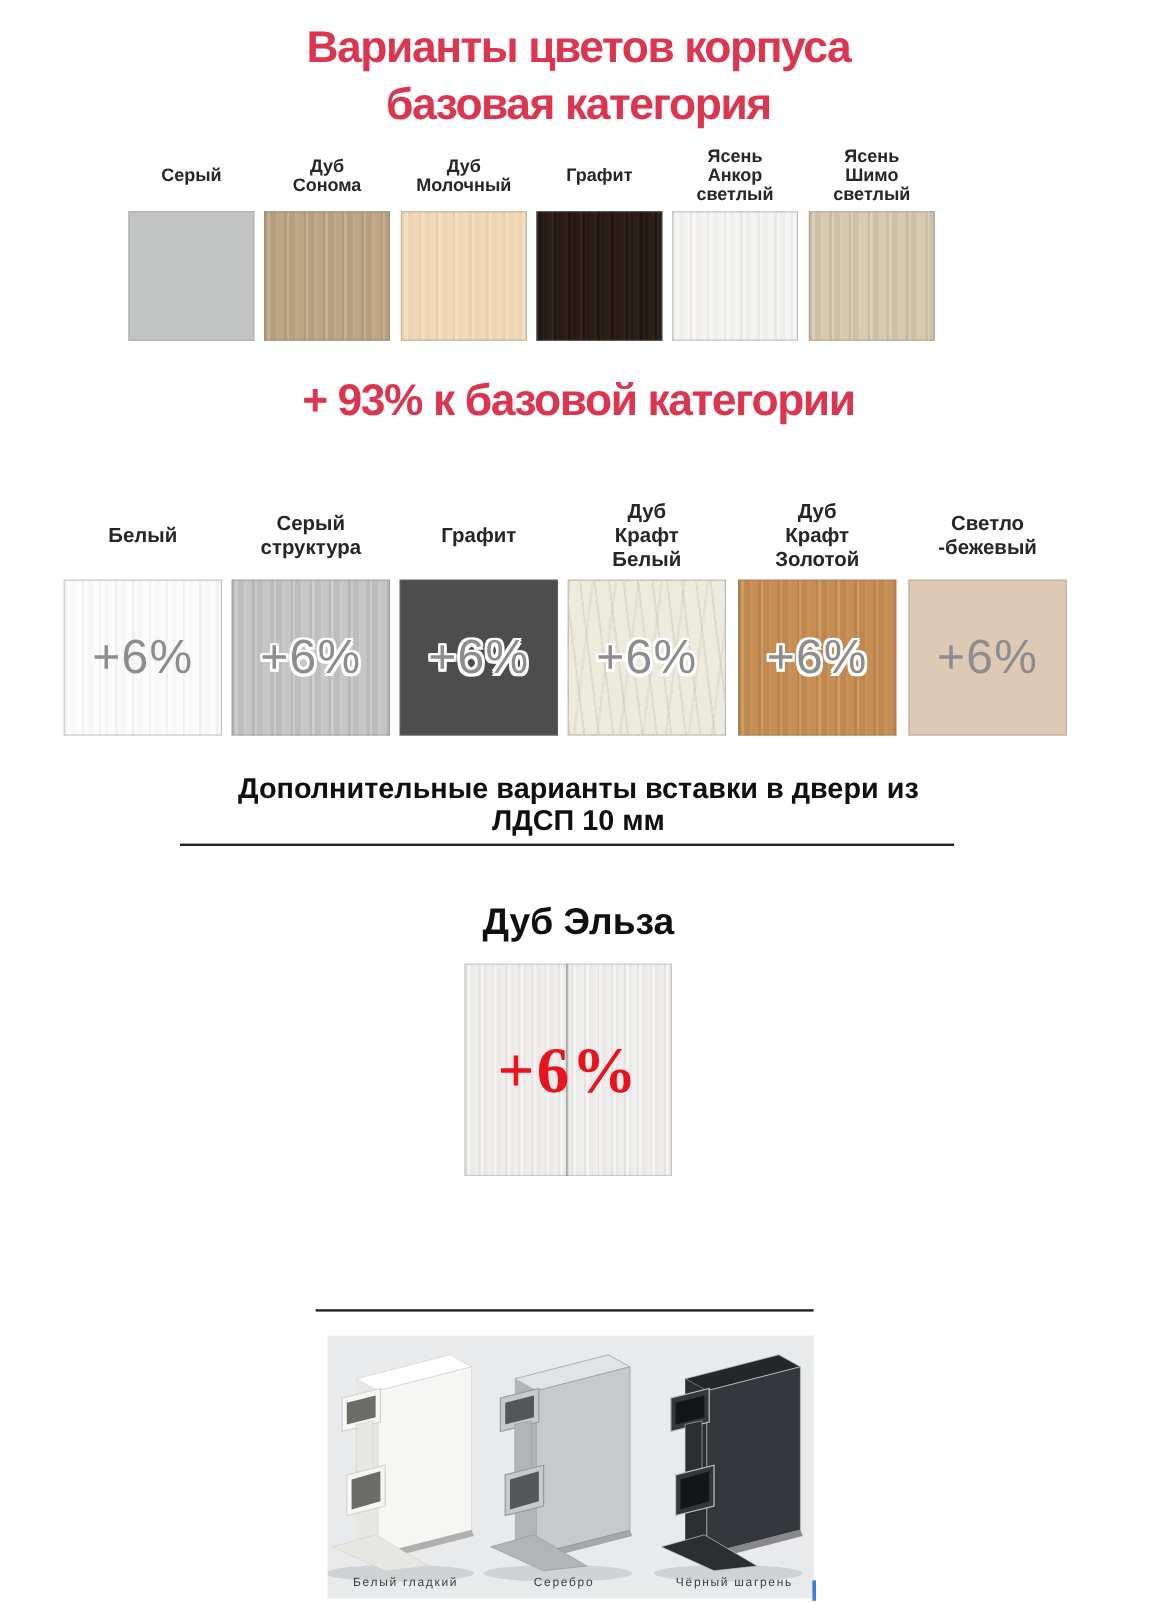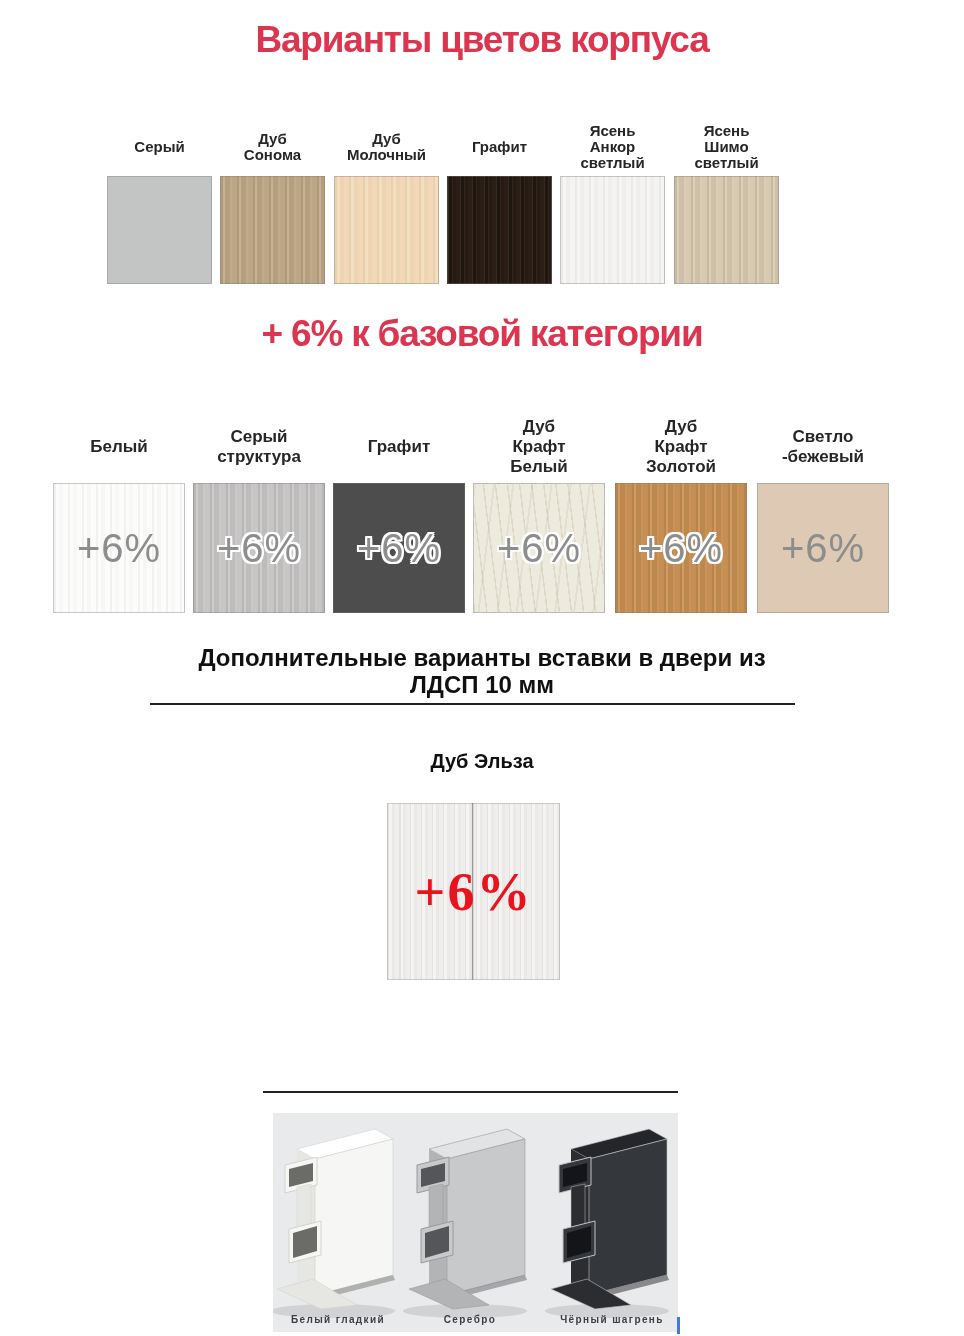--- a/index.html
+++ b/index.html
@@ -61,21 +61,21 @@
        rgba(120,120,115,0.25) 49.9%, rgba(0,0,0,0) 50.6%),
      repeating-linear-gradient(90deg, rgba(0,0,0,0.05) 0 1.5px,
        rgba(255,255,255,0.35) 1.5px 4px, rgba(0,0,0,0.02) 4px 7px, rgba(0,0,0,0) 7px 11px);}
   .tex-plain{}
   
   .section-heading{
     position:absolute;left:0;width:100%;text-align:center;
     font-weight:bold;color:#101010;white-space:pre-line;
   }
   .insert-heading{top:644px;font-size:24px;line-height:27px;}
-  .elza-heading{top:750px;font-size:20px;}
+  .elza-heading{top:750px;font-size:31px;}
   .profile-heading{top:1016px;font-size:20px;line-height:24px;}
   .rule{position:absolute;height:2px;background:#222222;}
   .rule-insert{left:150px;top:703px;width:645px;}
   .rule-profile{left:263px;top:1091px;width:415px;}
   
   .elza-swatch{
     position:absolute;left:387px;top:803px;width:173px;height:177px;
     box-sizing:border-box;border:1px solid rgba(120,120,120,0.30);
     display:flex;align-items:center;justify-content:center;
   }
@@ -90,31 +90,32 @@
   .p-top{fill:var(--top);stroke:var(--edge);stroke-width:0.6;}
   .p-side{fill:var(--mid);}
   .p-front{fill:var(--front);stroke:var(--edge);stroke-width:0.6;}
   .p-bevel{fill:var(--dark);opacity:0.45;}
   .p-notch{fill:var(--front);stroke:var(--edge);stroke-width:1;}
   .p-dark{fill:var(--dark);}
   .p-spine{fill:var(--mid);stroke:var(--edge);stroke-width:0.5;}
   .p-foot{fill:var(--mid);stroke:var(--edge);stroke-width:0.6;}
   .photo-label{
     position:absolute;bottom:7px;width:140px;text-align:center;
-    font-size:10px;font-weight:bold;letter-spacing:1.4px;color:#3c4046;
+    font-size:10px;font-weight:normal;letter-spacing:1.4px;color:#3c4046;
   }
   .caret{position:absolute;left:677px;top:1317px;width:3px;height:17px;background:#3b7dd8;}
 </style>
 </head>
 <body>
 
 <div class="page" style="--accent: #dc3550;">
 
   <div class="title title-base">
     <div>Варианты цветов корпуса</div>
+    <div>базовая категория</div>
   </div>
 
   <div>
     <div class="label-cell base-label" style="left:97px">Серый</div>
     <div class="label-cell base-label" style="left:210px">Дуб
 Сонома</div>
     <div class="label-cell base-label" style="left:324px">Дуб
 Молочный</div>
     <div class="label-cell base-label" style="left:437px">Графит</div>
     <div class="label-cell base-label" style="left:550px">Ясень
@@ -128,21 +129,21 @@
   <div>
     <div class="swatch base-swatch tex-plain" style="left: 107px; background-color: rgb(195, 197, 196);"></div>
     <div class="swatch base-swatch tex-wood" style="left: 220px; background-color: rgb(189, 166, 133);"></div>
     <div class="swatch base-swatch tex-wood-soft" style="left: 334px; background-color: rgb(242, 216, 182);"></div>
     <div class="swatch base-swatch tex-wood-dark" style="left: 447px; background-color: rgb(43, 30, 22);"></div>
     <div class="swatch base-swatch tex-wood-soft" style="left: 560px; background-color: rgb(244, 243, 241);"></div>
     <div class="swatch base-swatch tex-wood" style="left: 674px; background-color: rgb(215, 202, 176);"></div>
   </div>
 
   <div class="title title-lux">
-    <div>+ 6% к базовой категории</div>
+    <div>+ 93% к базовой категории</div>
   </div>
 
   <div>
     <div class="label-cell lux-label" style="left:44px">Белый</div>
     <div class="label-cell lux-label" style="left:184px">Серый
 структура</div>
     <div class="label-cell lux-label" style="left:324px">Графит</div>
     <div class="label-cell lux-label" style="left:464px">Дуб
 Крафт
 Белый</div>

